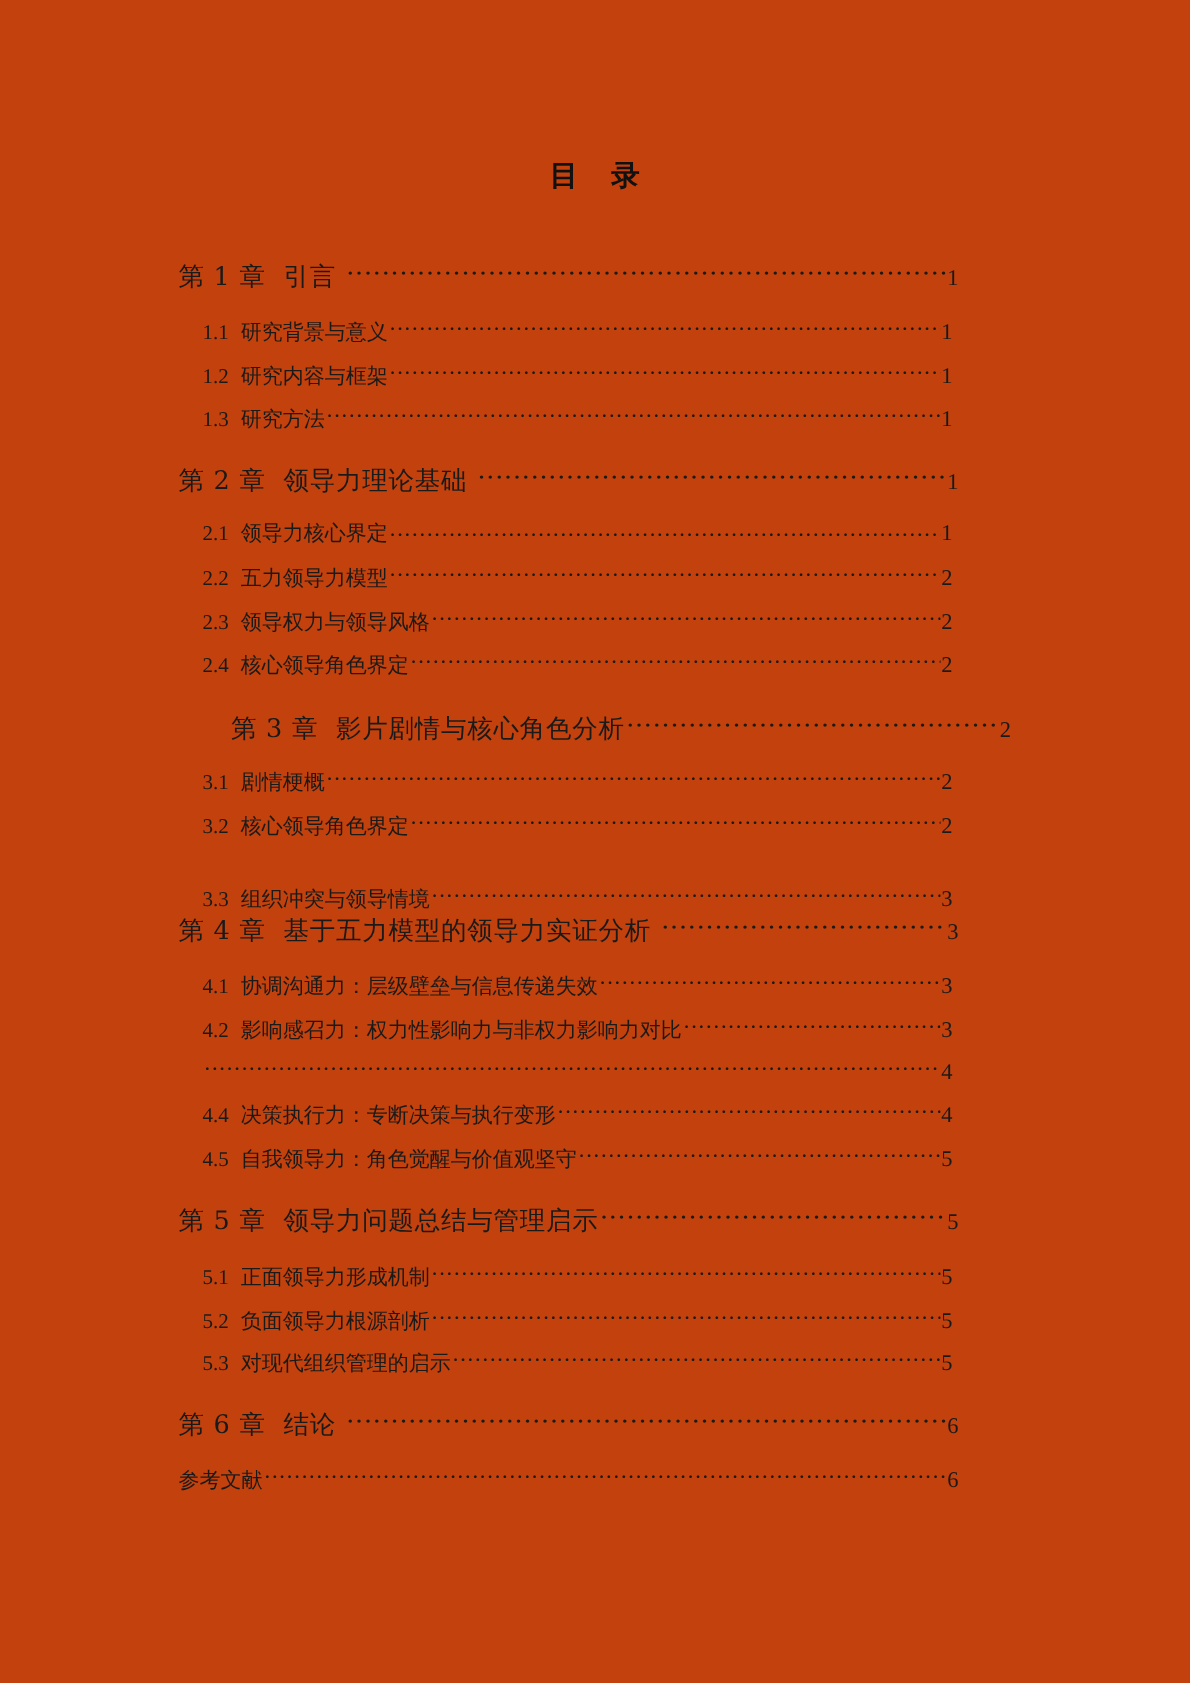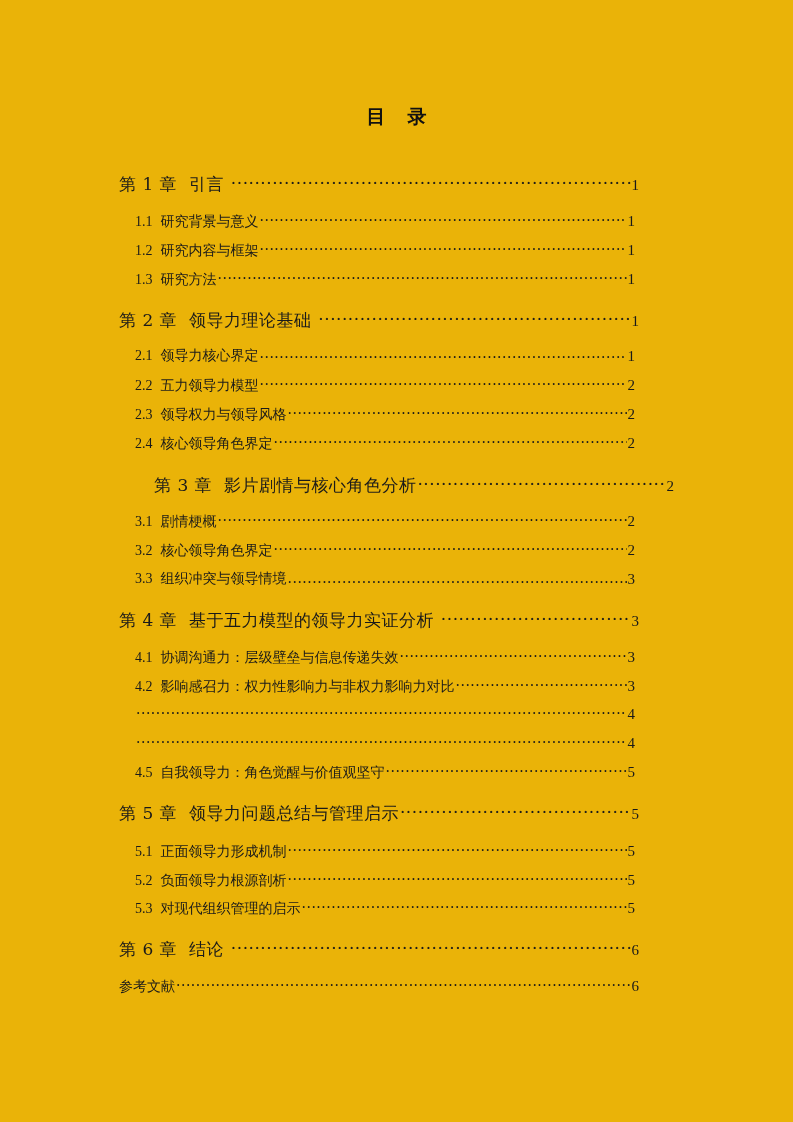--- a/index.html
+++ b/index.html
@@ -1,18 +1,18 @@
 <!DOCTYPE html>
 <html><head>
   <meta charset="utf-8">
   <style>
     html, body { margin: 0; padding: 0; background: #ffffff; }
     body { width: 793px; height: 1122px; position: relative; overflow: hidden;
            font-family: "DejaVu Serif", "Liberation Serif", serif; color: #1a1a1a; }
-    .page { position: absolute; left: 0; top: 0; width: 793px; height: 1122px; background: #eab308; }
+    .page { position: absolute; left: 0; top: 0; width: 793px; height: 1122px; background: #c2410c; }
     .title { position: absolute; left: 0; width: 793px; top: 104px; text-align: center;
              font-family: "DejaVu Sans", sans-serif; font-weight: bold; font-size: 19px;
              letter-spacing: 0; color: #111; }
     .title span { display: inline-block; }
     .title .gap { width: 22px; }
     .row { position: absolute; display: flex; align-items: baseline; white-space: nowrap; }
     .row .label { flex: 0 0 auto; }
     .row .leader { flex: 1 1 auto; overflow: hidden; margin: 0 1px; position: relative; height: 1em; }
     .row .leader::before { content: "································································································································"; position: absolute; left: 0; right: 0; letter-spacing: 0.5px; color: #1a1a1a; white-space: nowrap; overflow: hidden; }
     .row .pg { flex: 0 0 auto; font-family: "Liberation Serif", serif; }
@@ -89,21 +89,21 @@
   <div class="row section" style="top:512px;">
     <span class="label"><span class="sec-num">3.1</span><span>剧情梗概</span></span>
     <span class="leader"></span>
     <span class="pg">2</span>
   </div>
   <div class="row section" style="top:541px;">
     <span class="label"><span class="sec-num">3.2</span><span>核心领导角色界定</span></span>
     <span class="leader"></span>
     <span class="pg">2</span>
   </div>
-  <div class="row section" style="top:570px;align-items:flex-end;">
+  <div class="row section" style="top:590px;">
     <span class="label"><span class="sec-num">3.3</span><span>组织冲突与领导情境</span></span>
     <span class="leader"></span>
     <span class="pg">3</span>
   </div>
 
   <div class="row chapter" style="top:609px;text-align:right;">
     <span class="label"><span>第 4 章</span>&nbsp;&nbsp;<span>基于五力模型的领导力实证分析</span>&nbsp;</span>
     <span class="leader"></span>
     <span class="pg">3</span>
   </div>
@@ -115,20 +115,21 @@
   <div class="row section" style="top:677px;">
     <span class="label"><span class="sec-num">4.2</span><span>影响感召力：权力性影响力与非权力影响力对比</span></span>
     <span class="leader"></span>
     <span class="pg">3</span>
   </div>
   <div class="row section" style="top:705px;">
     <span class="leader"></span>
     <span class="pg">4</span>
   </div>
   <div class="row section" style="top:734px;">
+    <span class="label"><span class="sec-num">4.4</span><span>决策执行力：专断决策与执行变形</span></span>
     <span class="leader"></span>
     <span class="pg">4</span>
   </div>
   <div class="row section" style="top:763px;">
     <span class="label"><span class="sec-num">4.5</span><span>自我领导力：角色觉醒与价值观坚守</span></span>
     <span class="leader"></span>
     <span class="pg">5</span>
   </div>
 
   <div class="row chapter" style="top:802px;">

